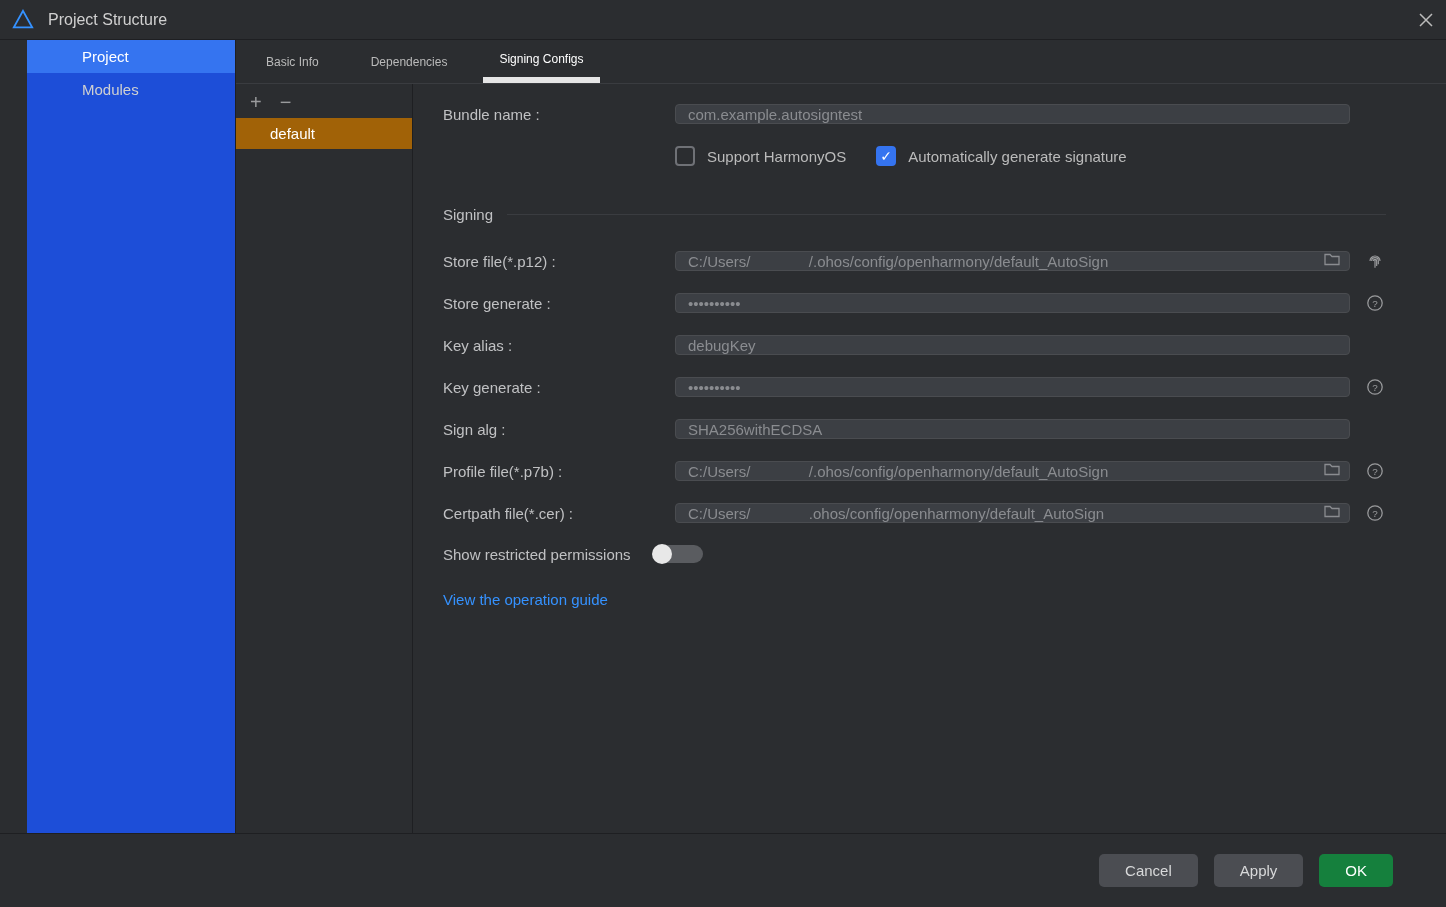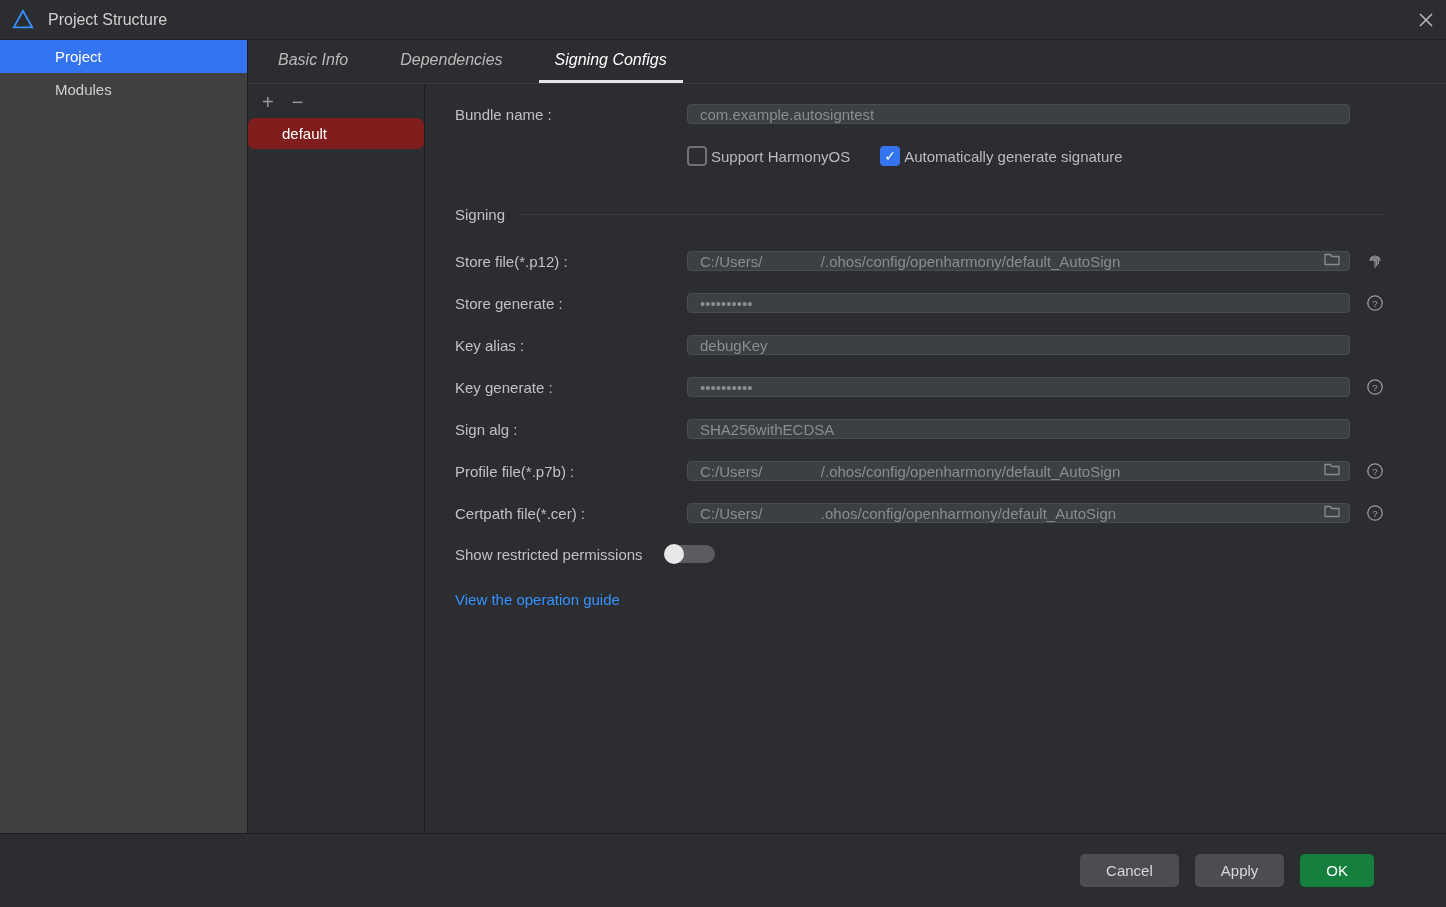--- a/index.html
+++ b/index.html
@@ -44,23 +44,24 @@
   display: flex;
   align-items: center;
   justify-content: center;
 }
 .body {
   display: flex;
   flex: 1;
   min-height: 0;
 }
 .sidebar {
-  width: 248px;
-  background: #404040;
+  width: 209px;
+  background: #1d4ed8;
   border-right: 1px solid #1e1f22;
+  margin-left: 27px;
 }
 .sidebar-item {
   padding: 8px 0 8px 55px;
   color: #cfd0d1;
   cursor: pointer;
   font-size: 15px;
 }
 .sidebar-item.selected {
   background: #3574f0;
   color: #ffffff;
@@ -75,28 +76,27 @@
   display: flex;
   padding: 0 14px;
   border-bottom: 1px solid #3a3c40;
   height: 44px;
   align-items: flex-end;
 }
 .tab {
   padding: 10px 16px 11px 16px;
   color: #bababa;
   cursor: pointer;
-  font-size: 16px;
+  font-size: 12px;
   border-bottom: 3px solid transparent;
   margin-right: 20px;
-  font-style: italic;
 }
 .tab.active {
   color: #ffffff;
-  border-bottom: 3px solid #e5e5e5;
+  border-bottom: 6px solid #e5e5e5;
   margin-top: 19px;
 }
 .inner {
   display: flex;
   flex: 1;
   min-height: 0;
 }
 .config-list {
   width: 177px;
   background: #2b2d30;
@@ -109,21 +109,21 @@
   color: #9a9b9d;
   font-size: 20px;
   font-weight: 300;
 }
 .config-tool { cursor: pointer; line-height: 1; }
 .config-item {
   padding: 7px 0 7px 34px;
   cursor: pointer;
   font-size: 15px;
 }
-.config-item.selected { background: #7f1d1d; color: #ffffff; border-radius: 7px; }
+.config-item.selected { background: #a16207; color: #ffffff; }
 .form-area {
   flex: 1;
   padding: 20px 60px 20px 30px;
   overflow-y: auto;
 }
 .form-row {
   display: flex;
   align-items: center;
   margin-bottom: 22px;
 }
@@ -178,21 +178,21 @@
   display: flex;
   align-items: center;
   gap: 30px;
   margin-left: 232px;
   margin-bottom: 40px;
   margin-top: 10px;
 }
 .checkbox-wrap {
   display: flex;
   align-items: center;
-  gap: 4px;
+  gap: 12px;
   cursor: pointer;
 }
 .checkbox {
   width: 20px;
   height: 20px;
   border: 2px solid #6f7176;
   border-radius: 4px;
   display: flex;
   align-items: center;
   justify-content: center;
@@ -246,21 +246,21 @@
   color: #3592ff;
   cursor: pointer;
   font-size: 15px;
 }
 .footer {
   height: 74px;
   border-top: 1px solid #1e1f22;
   display: flex;
   justify-content: flex-end;
   align-items: center;
-  padding: 0 72px;
+  padding: 0 53px;
   gap: 16px;
   background: #2b2d30;
 }
 .btn {
   padding: 8px 26px;
   border-radius: 5px;
   border: none;
   font-size: 15px;
   cursor: pointer;
   background: #4b4d52;

